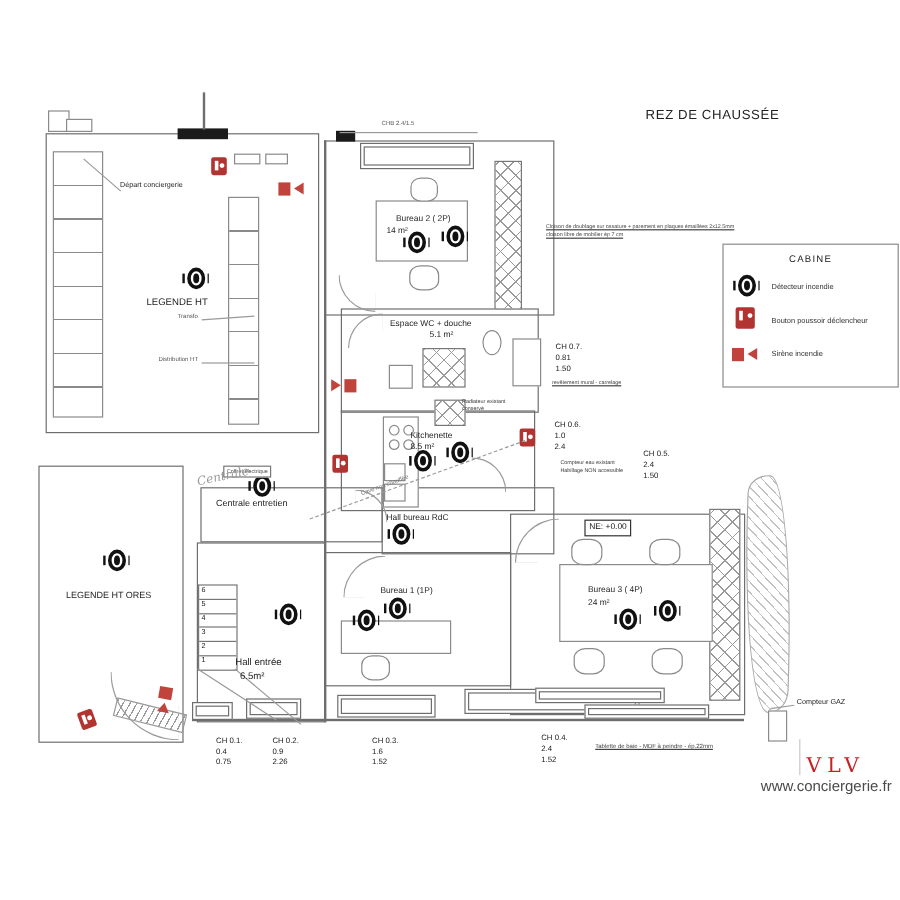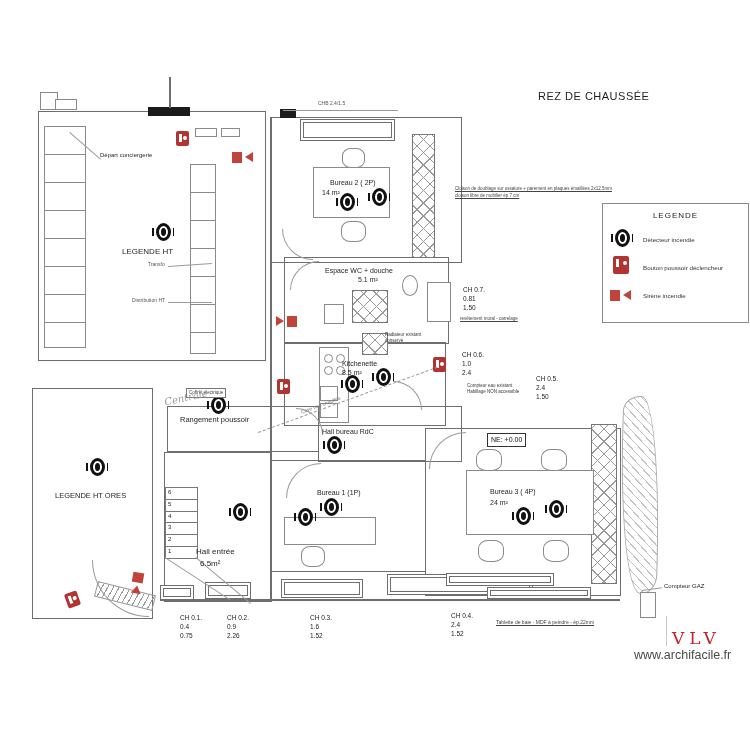--- a/index.html
+++ b/index.html
@@ -275,21 +275,21 @@
     <div>Habillage NON accessible</div>
   </div>
   <div class="lbl dim" style="left:536px;top:375px;">
     <div>CH 0.5.</div>
     <div>2.4</div>
     <div>1.50</div>
   </div>
 
   <div class="boxlbl" style="left:186px;top:388px;">Coffret électrique</div>
   <div class="hand" style="left:164px;top:392px;">Centrale</div>
-  <div class="lbl s75" style="left:180px;top:415px;">Rangement poussoir</div>
+  <div class="lbl s75" style="left:180px;top:415px;">Centrale entretien</div>
   <div class="lbl s7" style="left:322px;top:428px;">Hall bureau RdC</div>
   <div class="lbl s7" style="left:317px;top:489px;">Bureau 1 (1P)</div>
   <div class="lbl s5" style="left:300px;top:409px;color:#777;transform:rotate(-20deg);transform-origin:0 0;">Cave non chauffée</div>
 
   <div class="lbl s8" style="left:196px;top:547px;">Hall entrée</div>
   <div class="lbl s8" style="left:200px;top:559px;">6.5m²</div>
   <div class="lbl s75" style="left:55px;top:491px;">LEGENDE HT ORES</div>
 
   <div class="nebox" style="left:487px;top:433px;">NE: +0.00</div>
   <div class="lbl s7" style="left:490px;top:488px;">Bureau 3 ( 4P)</div>
@@ -312,33 +312,33 @@
   </div>
   <div class="lbl dim" style="left:451px;top:612px;">
     <div>CH 0.4.</div>
     <div>2.4</div>
     <div>1.52</div>
   </div>
   <div class="lbl s5 u" style="left:496px;top:619px;">Tablette de baie - MDF à peindre - ép.22mm</div>
   <div class="lbl s6" style="left:664px;top:583px;">Compteur GAZ</div>
 
   <div class="legend" style="left:602px;top:203px;width:145px;height:118px;">
-    <div class="legend-title">LEGENDE</div>
+    <div class="legend-title">CABINE</div>
     <div class="det" style="left:8px;top:26px;">
         <span class="b"></span>
         <span class="ring"></span>
         <span class="b"></span>
       </div>
     <div class="legend-label" style="left:40px;top:32px;">Détecteur incendie</div>
     <div class="btnic big" style="left:10px;top:52px;"></div>
     <div class="legend-label" style="left:40px;top:60px;">Bouton poussoir déclencheur</div>
     <div class="sir" style="left:7px;top:86px;">
         <span class="rect"></span>
         <span class="tri"></span>
       </div>
     <div class="legend-label" style="left:40px;top:88px;">Sirène incendie</div>
   </div>
 
   <div class="ab" style="left:666px;top:616px;width:1px;height:30px;background:#c9c9c9;"></div>
   <div class="vlv" style="left:672px;top:628px;">VLV</div>
-  <div class="url" style="left:634px;top:648px;">www.archifacile.fr</div>
+  <div class="url" style="left:634px;top:648px;">www.conciergerie.fr</div>
 
 </div>
 
 </body></html>

